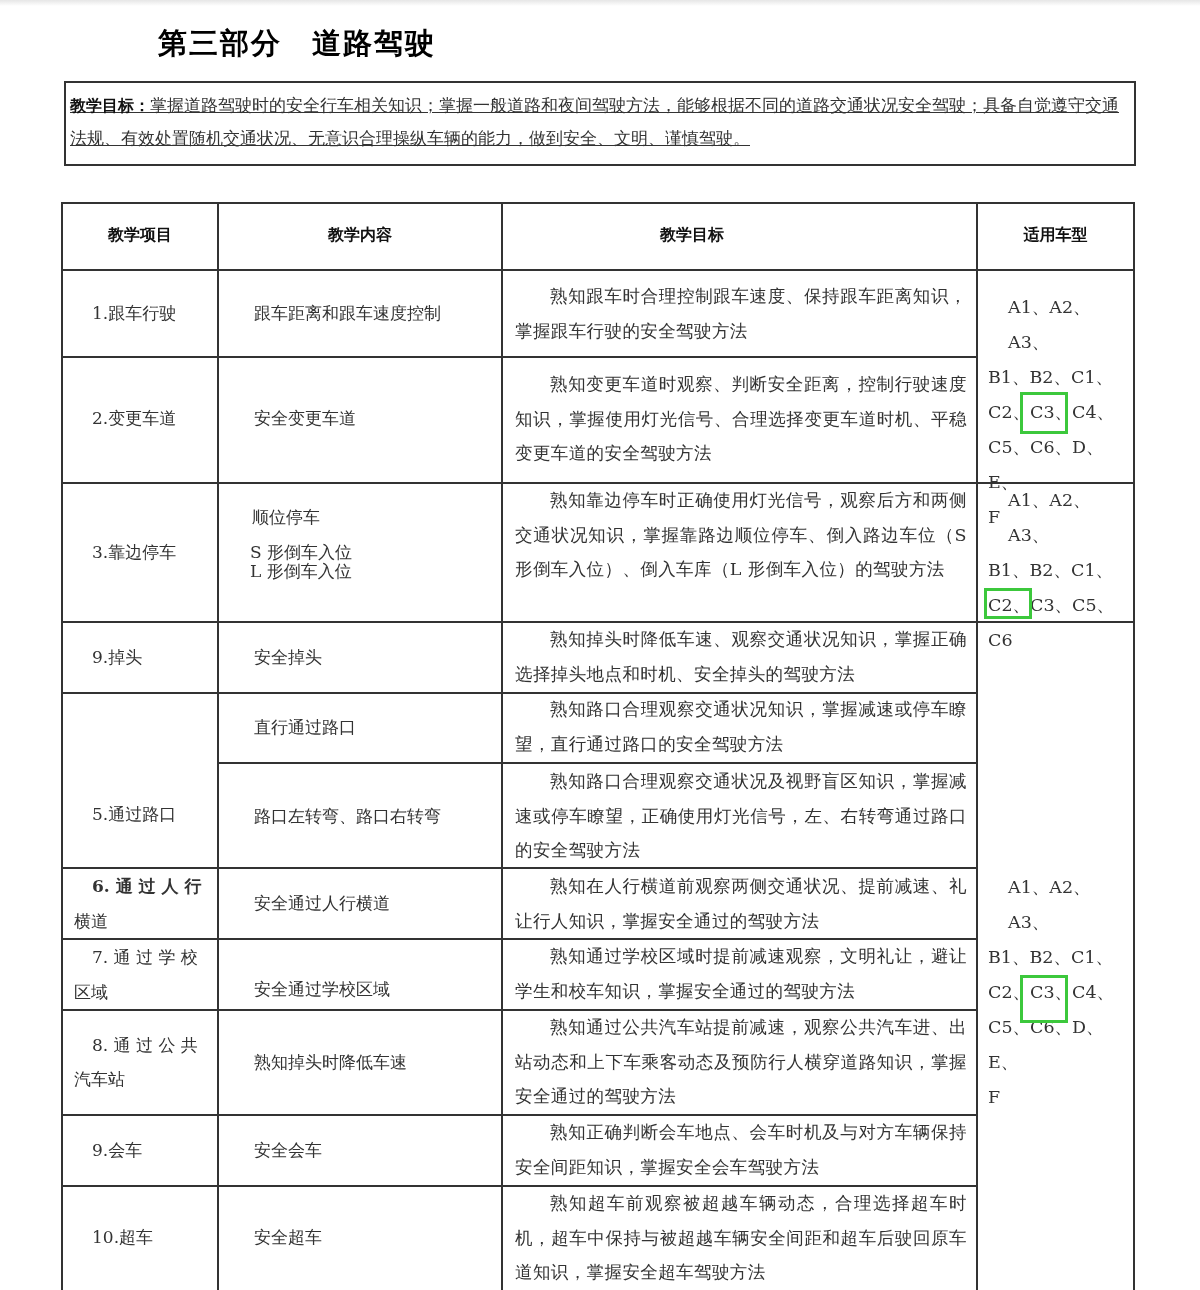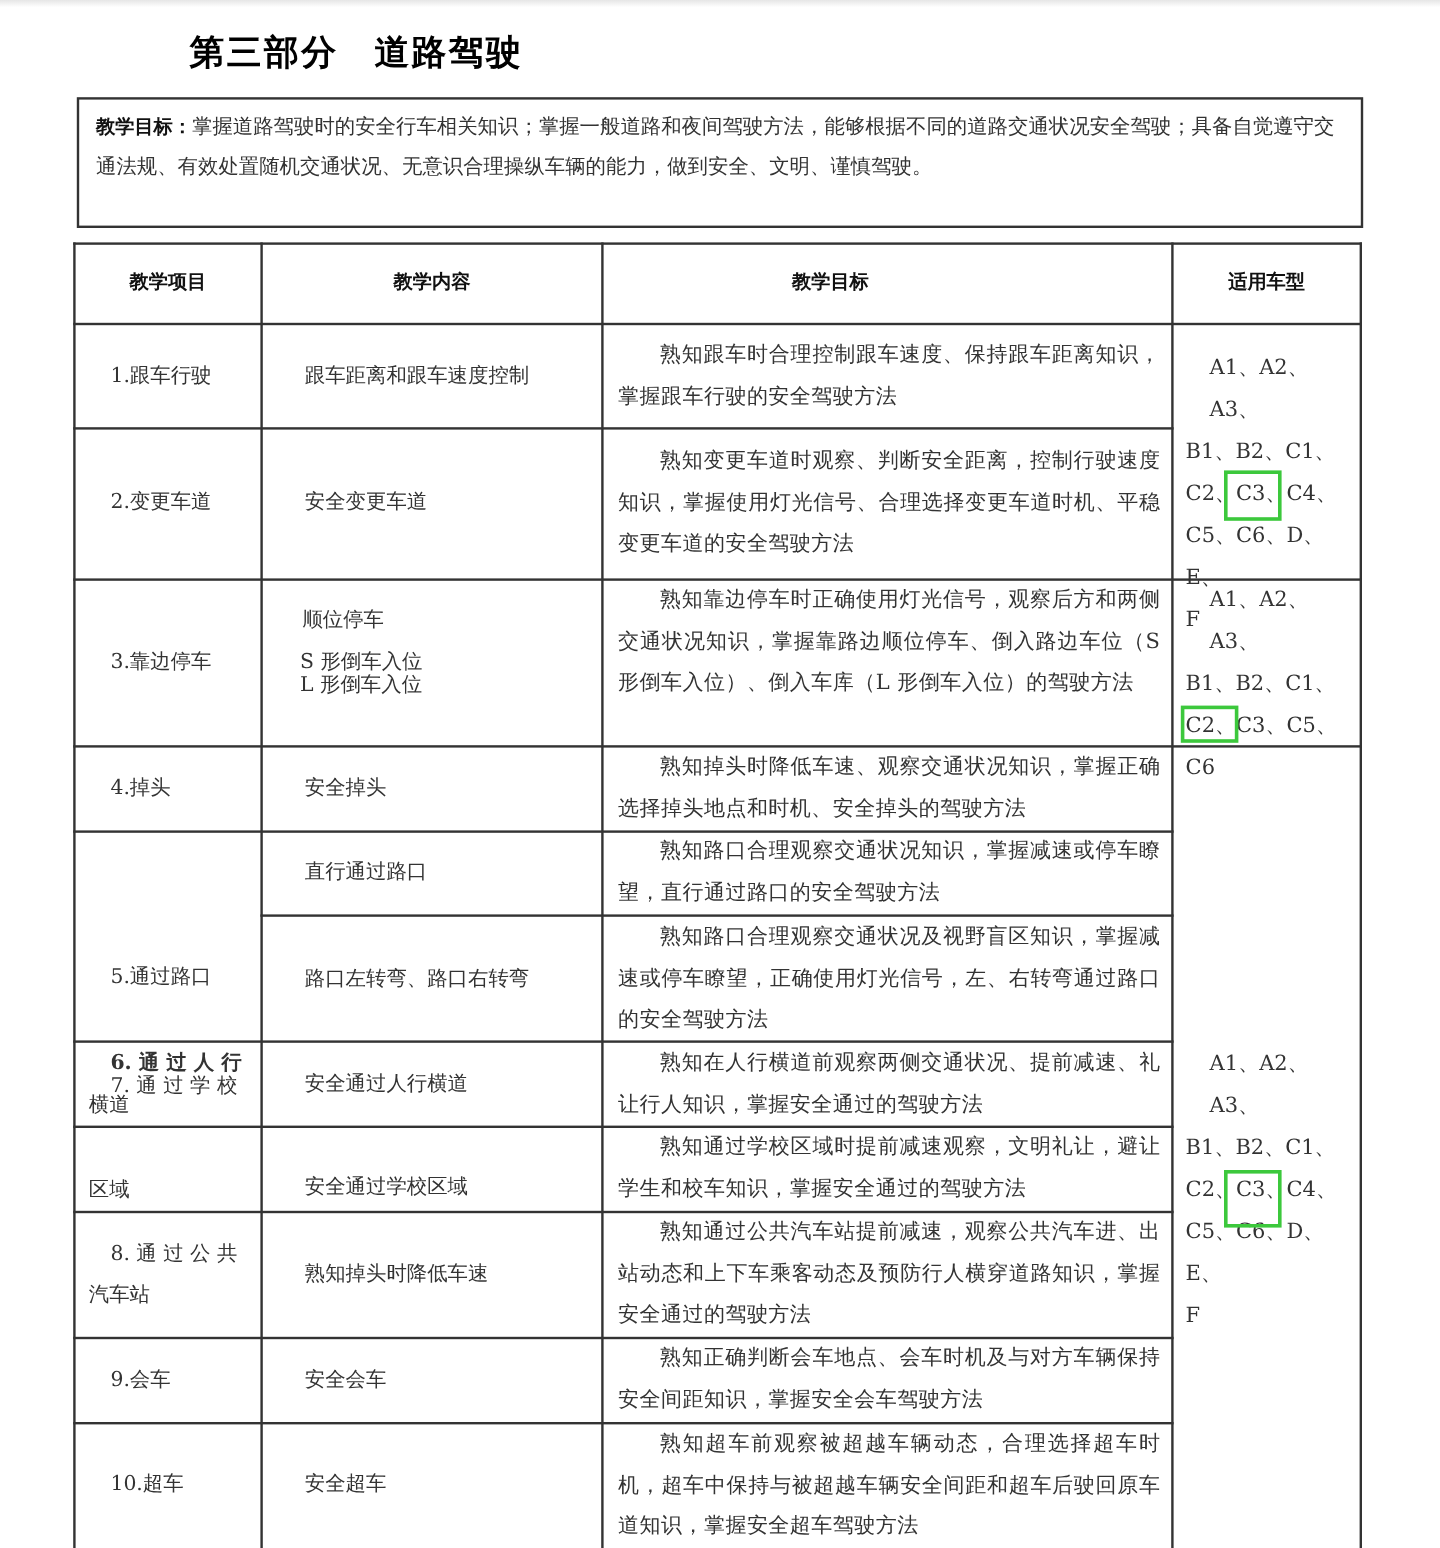--- a/index.html
+++ b/index.html
@@ -3,23 +3,23 @@
 <meta charset="utf-8">
 <style>
   html, body { margin:0; padding:0; background:#ffffff; }
   body { width:1200px; height:1290px; position:relative; overflow:hidden;
          font-family:"DejaVu Serif","Liberation Serif",serif; color:#222; }
   .topfade { position:absolute; left:0; top:0; width:1200px; height:6px;
              background:linear-gradient(#e6e6e6,#ffffff); }
   .title { position:absolute; left:158px; top:24px; font-size:29px; font-weight:bold;
            font-family:"DejaVu Sans","Liberation Sans",sans-serif; letter-spacing:2px; color:#000000; }
   .title .gap { display:inline-block; width:30px; }
-  .goalbox { position:absolute; left:64px; top:81px; width:1072px; height:109px;
-             border:2px solid #333; box-sizing:border-box; padding:6px 10px 0 14px;
-             font-size:17px; line-height:33px; color:#333; }
+  .goalbox { position:absolute; left:64px; top:81px; width:1072px; height:85px;
+             border:2px solid #333; box-sizing:border-box; padding:6px 10px 0 4px;
+             font-size:17px; line-height:33px; color:#333;text-decoration:underline; }
   .goalbox .label { font-weight:bold; font-family:"DejaVu Sans","Liberation Sans",sans-serif; color:#111; font-size:16px; }
   .hline, .vline { position:absolute; background:#333; }
   .txt { position:absolute; font-size:17px; color:#333; line-height:34.5px; }
   .hdr { position:absolute; font-size:16px; font-weight:bold; color:#111;
          font-family:"DejaVu Sans","Liberation Sans",sans-serif; text-align:center; }
   .para { position:absolute; left:515px; width:452px; font-size:17.5px; line-height:34.5px;
           color:#333; text-align:justify; text-indent:2em; letter-spacing:0.4px; }
   .veh { position:absolute; left:988px; width:140px; font-size:17.5px; line-height:35px; color:#333; }
   .hl { position:absolute; border:3px solid #3cc83c; box-sizing:border-box; }
 </style>
@@ -78,21 +78,21 @@
 
   <div>
     <div class="txt" style="left:92px;top:535px;">3.靠边停车</div>
     <div class="txt" style="left:252px;top:500px;">顺位停车</div>
     <div class="txt" style="left:250px;top:535px;">S 形倒车入位</div>
     <div class="txt" style="left:250px;top:554px;">L 形倒车入位</div>
     <div class="para" style="top:483px;">熟知靠边停车时正确使用灯光信号，观察后方和两侧交通状况知识，掌握靠路边顺位停车、倒入路边车位（S 形倒车入位）、倒入车库（L 形倒车入位）的驾驶方法</div>
   </div>
 
   <div>
-    <div class="txt" style="left:92px;top:640px;">4.掉头</div>
+    <div class="txt" style="left:92px;top:640px;">9.掉头</div>
     <div class="txt" style="left:254px;top:640px;">安全掉头</div>
     <div class="para" style="top:622px;">熟知掉头时降低车速、观察交通状况知识，掌握正确选择掉头地点和时机、安全掉头的驾驶方法</div>
   </div>
 
   <div>
     <div class="txt" style="left:92px;top:797px;">5.通过路口</div>
     <div class="txt" style="left:254px;top:710px;text-align:right;">直行通过路口</div>
     <div class="para" style="top:692px;">熟知路口合理观察交通状况知识，掌握减速或停车瞭望，直行通过路口的安全驾驶方法</div>
   </div>
 
@@ -102,21 +102,21 @@
   </div>
 
   <div>
     <div class="txt" style="left:92px;top:869px;font-weight:bold;">6. 通 过 人 行</div>
     <div class="txt" style="left:74px;top:904px;">横道</div>
     <div class="txt" style="left:254px;top:886px;">安全通过人行横道</div>
     <div class="para" style="top:869px;">熟知在人行横道前观察两侧交通状况、提前减速、礼让行人知识，掌握安全通过的驾驶方法</div>
   </div>
 
   <div>
-    <div class="txt" style="left:92px;top:888px;">7. 通 过 学 校</div>
+    <div class="txt" style="left:92px;top:940px;">7. 通 过 学 校</div>
     <div class="txt" style="left:74px;top:975px;">区域</div>
     <div class="txt" style="left:254px;top:956px;margin-top:16px;">安全通过学校区域</div>
     <div class="para" style="top:939px;">熟知通过学校区域时提前减速观察，文明礼让，避让学生和校车知识，掌握安全通过的驾驶方法</div>
   </div>
 
   <div>
     <div class="txt" style="left:92px;top:1028px;">8. 通 过 公 共</div>
     <div class="txt" style="left:74px;top:1062px;">汽车站</div>
     <div class="txt" style="left:254px;top:1045px;">熟知掉头时降低车速</div>
     <div class="para" style="top:1010px;">熟知通过公共汽车站提前减速，观察公共汽车进、出站动态和上下车乘客动态及预防行人横穿道路知识，掌握安全通过的驾驶方法</div>

